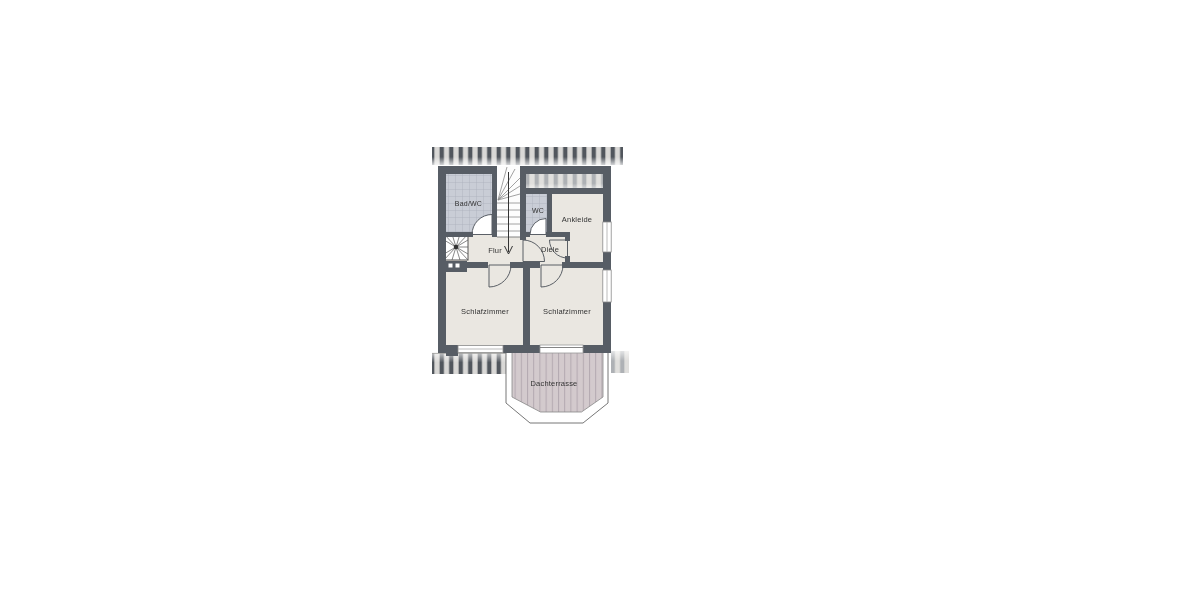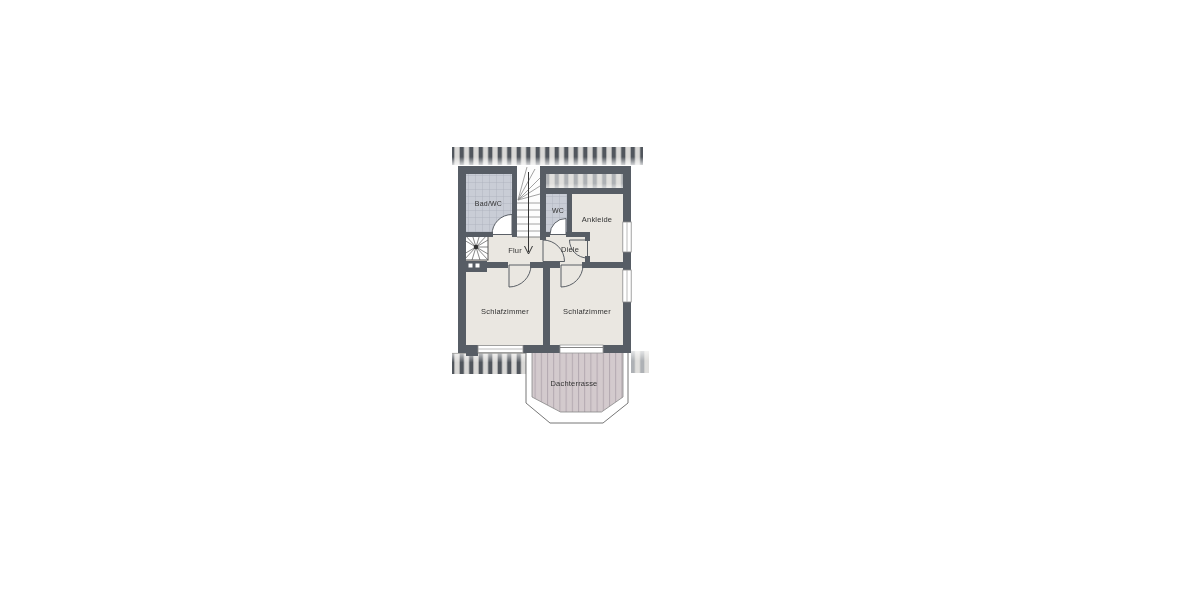--- a/index.html
+++ b/index.html
@@ -1,16 +1,16 @@
 <!DOCTYPE html>
 <html><head>
 <meta charset="utf-8">
 <style>
   html,body{margin:0;padding:0;background:#ffffff;}
-  .stage{position:relative;width:956px;height:600px;background:#4d7c0f;overflow:hidden;margin-left:20px;}
+  .stage{position:relative;width:956px;height:600px;background:#4d7c0f;overflow:hidden;}
   svg{display:block;}
   .lbl{font-family:"Liberation Sans","DejaVu Sans",sans-serif;fill:#333333;font-size:7.5px;letter-spacing:.2px;}
   .lbl.sm{font-size:7px;}
 </style>
 </head>
 <body>
 
 <div class="stage">
 <svg width="1200" height="600" viewBox="0 0 1200 600">
   <defs>

